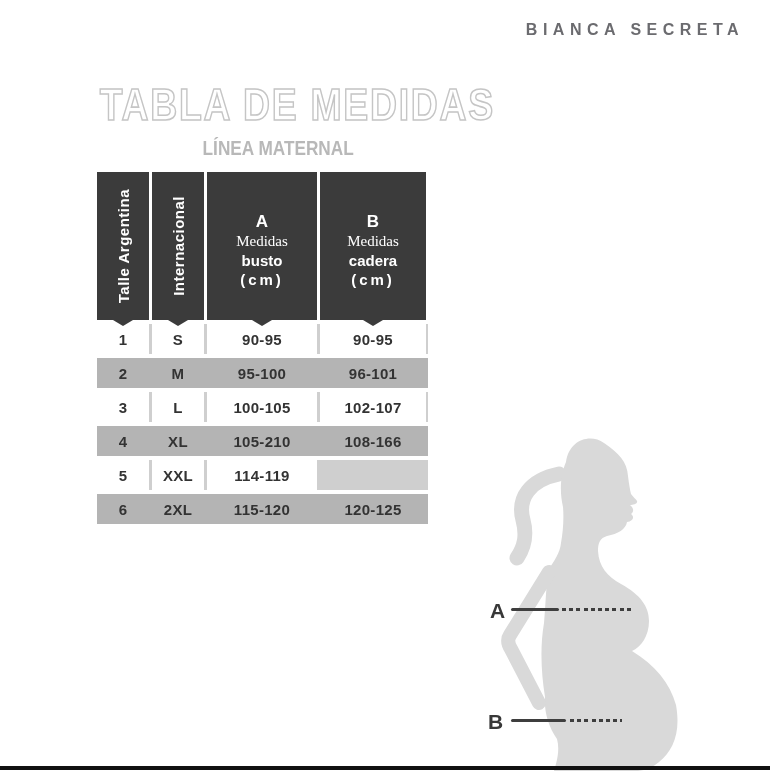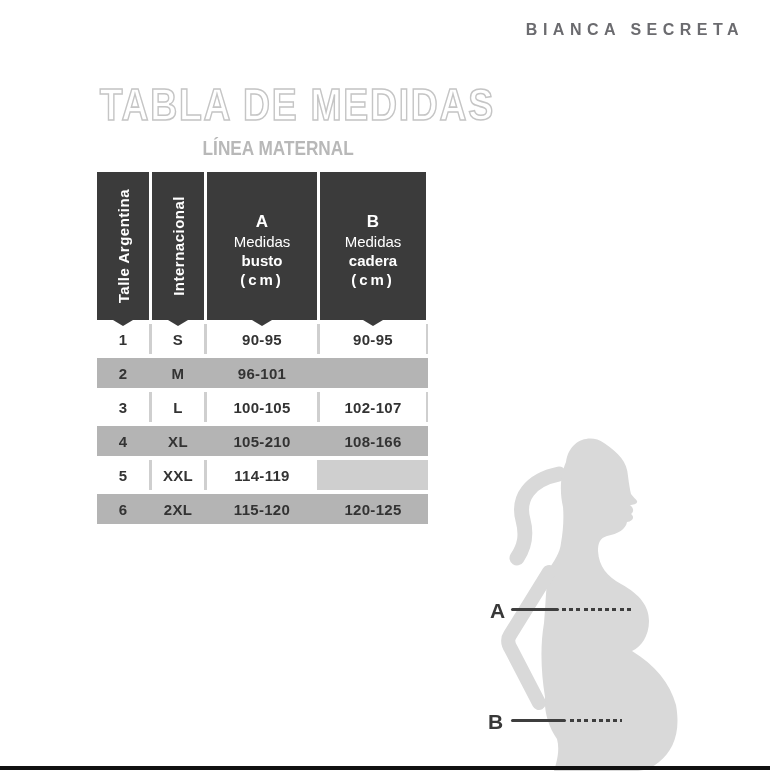--- a/index.html
+++ b/index.html
@@ -67,21 +67,21 @@
     display:flex; flex-direction:column;
     align-items:center; justify-content:center;
     text-align:center;
   }
   .h-vertical {
     writing-mode:vertical-rl;
     transform:rotate(180deg);
     font-size:15px; font-weight:700; letter-spacing:0.5px;
   }
   .h-letter { font-size:17px; font-weight:700; line-height:20px; margin-top:10px; }
-  .h-word   { font-size:15px; font-weight:400; line-height:19px; }
+  .h-word   { font-size:15px; font-weight:400; line-height:19px;font-family:Liberation Serif, serif; }
   .h-word-b { font-size:15px; font-weight:700; line-height:19px; }
   .h-cm     { font-size:15px; font-weight:600; line-height:20px; letter-spacing:3px; }
   .h-pointer {
     position:absolute; left:50%; bottom:-6px; transform:translateX(-50%);
     width:0; height:0;
     border-left:10px solid transparent;
     border-right:10px solid transparent;
     border-top:6px solid #3b3b3b;
   }
 
@@ -160,20 +160,21 @@
   <div class="t-body">
     <div class="t-grid t-row white">
       <div class="t-cell">1</div>
       <div class="t-cell">S</div>
       <div class="t-cell">90-95</div>
       <div class="t-cell">90-95</div>
     </div>
     <div class="t-grid t-row gray">
       <div class="t-cell">2</div>
       <div class="t-cell">M</div>
+      <div class="t-cell">95-100</div>
       <div class="t-cell">96-101</div>
     </div>
     <div class="t-grid t-row white">
       <div class="t-cell">3</div>
       <div class="t-cell">L</div>
       <div class="t-cell">100-105</div>
       <div class="t-cell">102-107</div>
     </div>
     <div class="t-grid t-row gray">
       <div class="t-cell">4</div>

